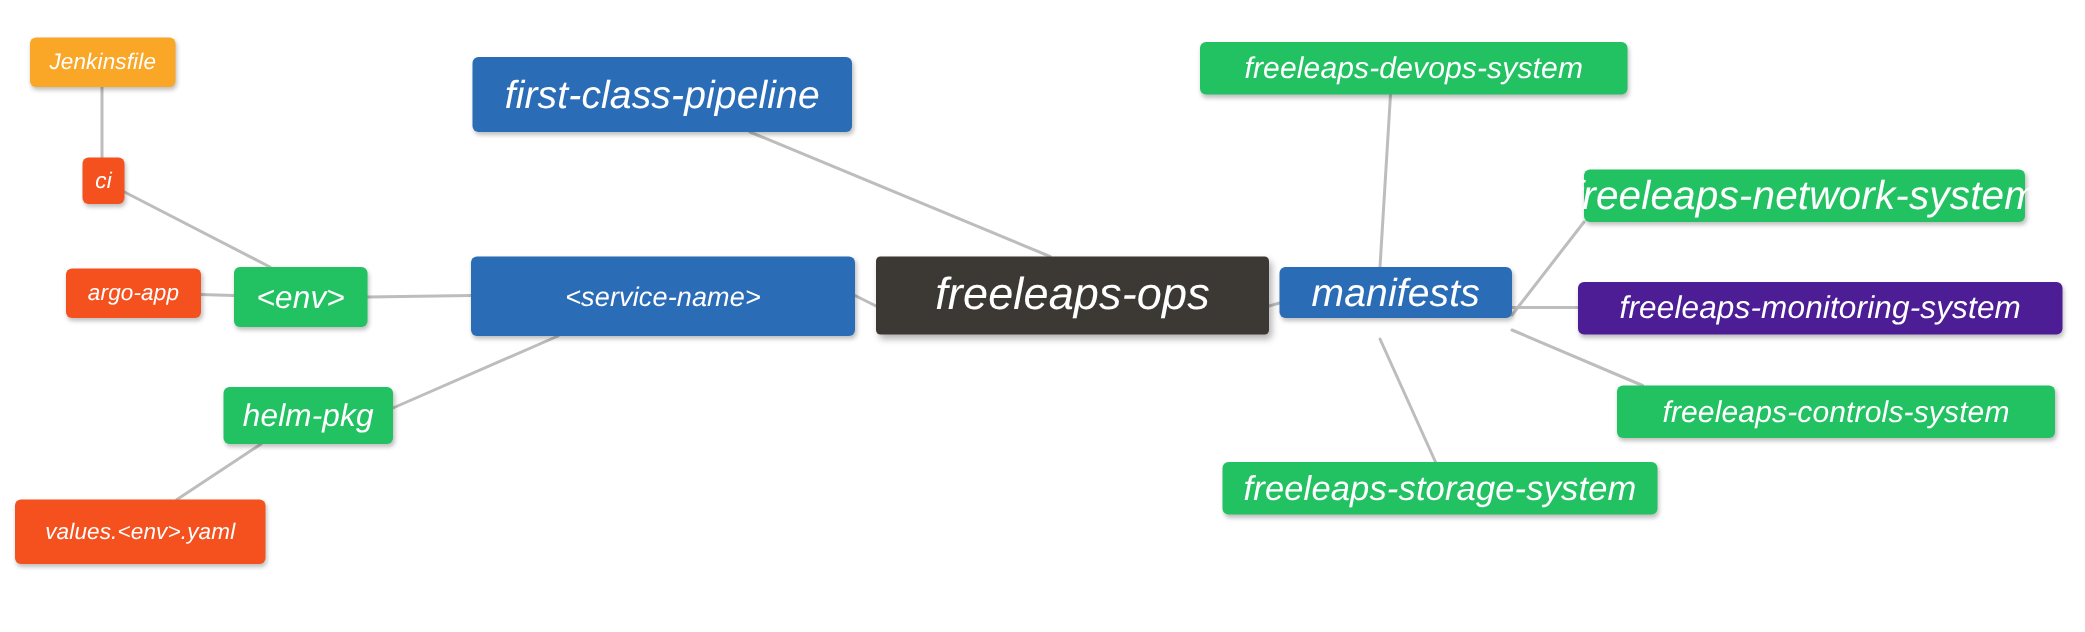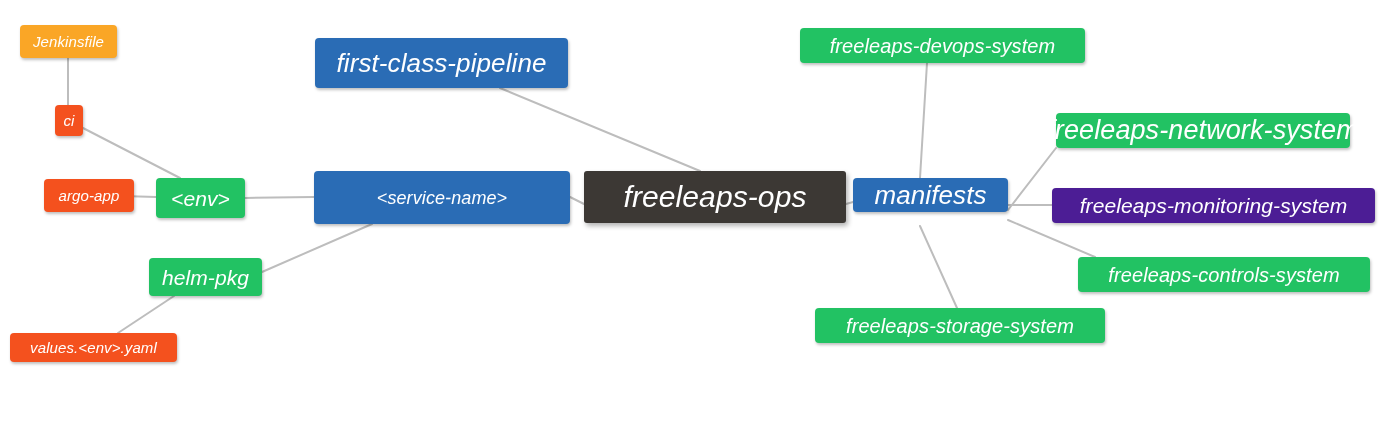--- a/index.html
+++ b/index.html
@@ -92,32 +92,32 @@
       </div>
       <div class="node" style="left: 55px; top: 105px; width: 28px; height: 31px; background: rgb(244, 81, 30); font-size: 15px;">
         <span class="node-label">ci</span>
       </div>
       <div class="node" style="left: 20px; top: 25px; width: 97px; height: 33px; background: rgb(250, 166, 38); font-size: 15px;">
         <span class="node-label">Jenkinsfile</span>
       </div>
       <div class="node" style="left: 32px; top: 179px; width: 90px; height: 33px; background: rgb(244, 81, 30); font-size: 15px; margin-left: 12px;">
         <span class="node-label">argo-app</span>
       </div>
-      <div class="node" style="left: 10px; top: 333px; width: 167px; height: 29px; background: rgb(244, 81, 30); font-size: 15px;">
+      <div class="node" style="left: 10px; top: 333px; width: 167px; height: 43px; background: rgb(244, 81, 30); font-size: 15px;">
         <span class="node-label">values.&lt;env&gt;.yaml</span>
       </div>
       <div class="node" style="left: 800px; top: 28px; width: 285px; height: 35px; background: rgb(34, 194, 99); font-size: 20px;">
         <span class="node-label">freeleaps-devops-system</span>
       </div>
       <div class="node" style="left: 1056px; top: 113px; width: 294px; height: 35px; background: rgb(34, 194, 99); font-size: 27px;">
         <span class="node-label">freeleaps-network-system</span>
       </div>
       <div class="node" style="left: 1052px; top: 188px; width: 323px; height: 35px; background: #4c1d95; font-size: 21px;">
         <span class="node-label">freeleaps-monitoring-system</span>
       </div>
       <div class="node" style="left: 1058px; top: 257px; width: 292px; height: 35px; background: rgb(34, 194, 99); font-size: 20px; margin-left: 20px;">
         <span class="node-label">freeleaps-controls-system</span>
       </div>
-      <div class="node" style="left: 815px; top: 308px; width: 290px; height: 35px; background: rgb(34, 194, 99); font-size: 20px;">
+      <div class="node" style="left: 815px; top: 308px; width: 290px; height: 35px; background: rgb(34, 194, 99); font-size: 23px;">
         <span class="node-label">freeleaps-storage-system</span>
       </div>
     </div>
 </div>
 
 </body></html>

